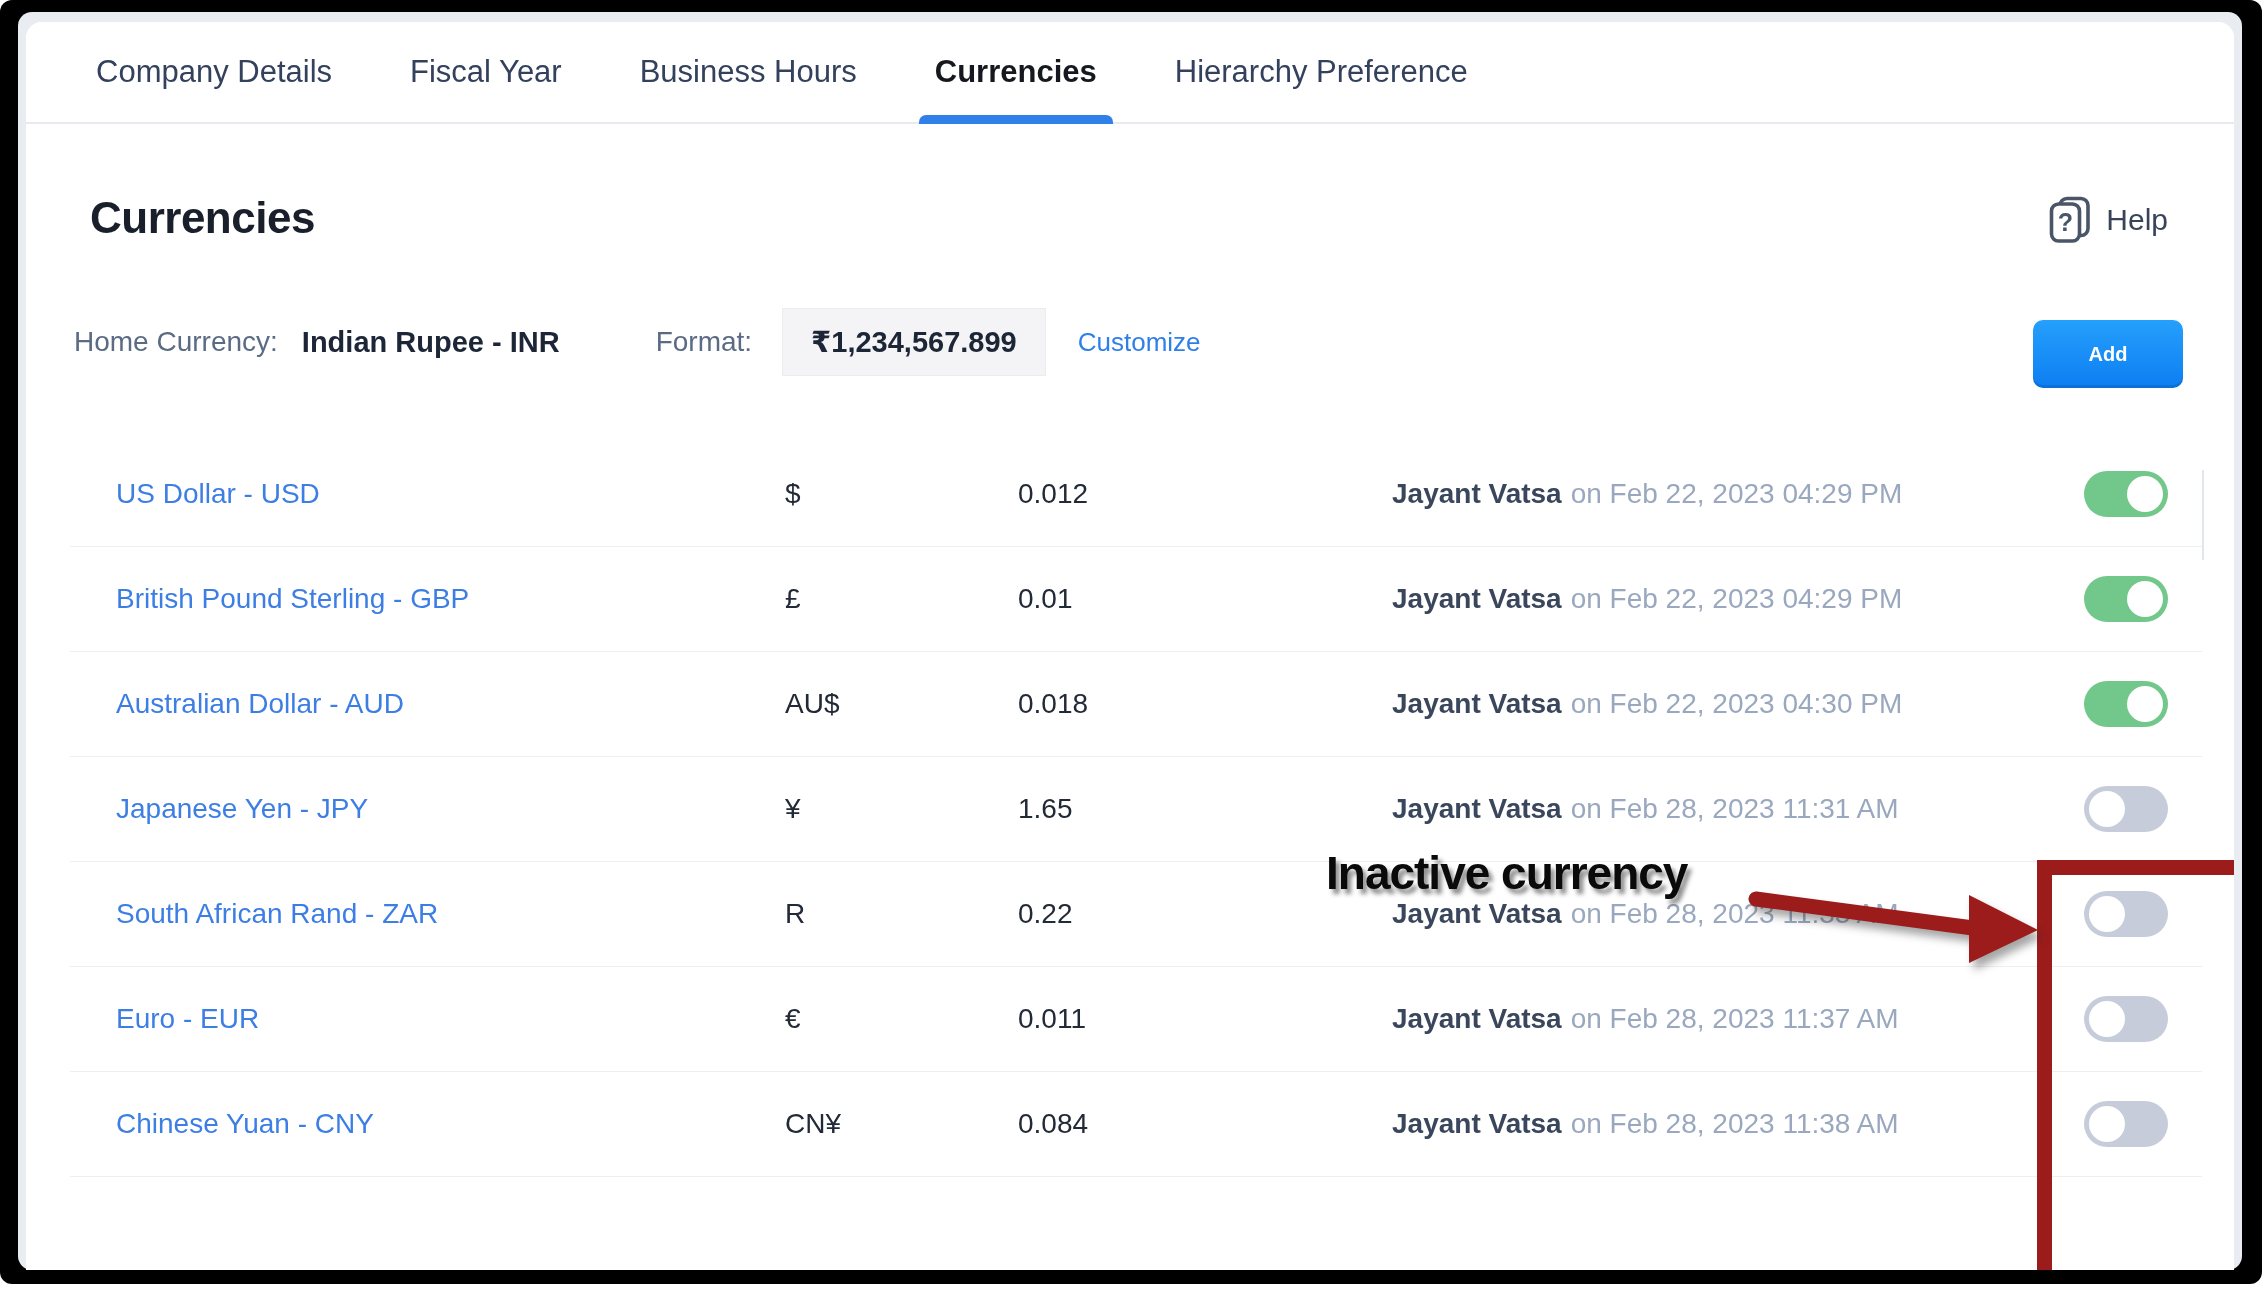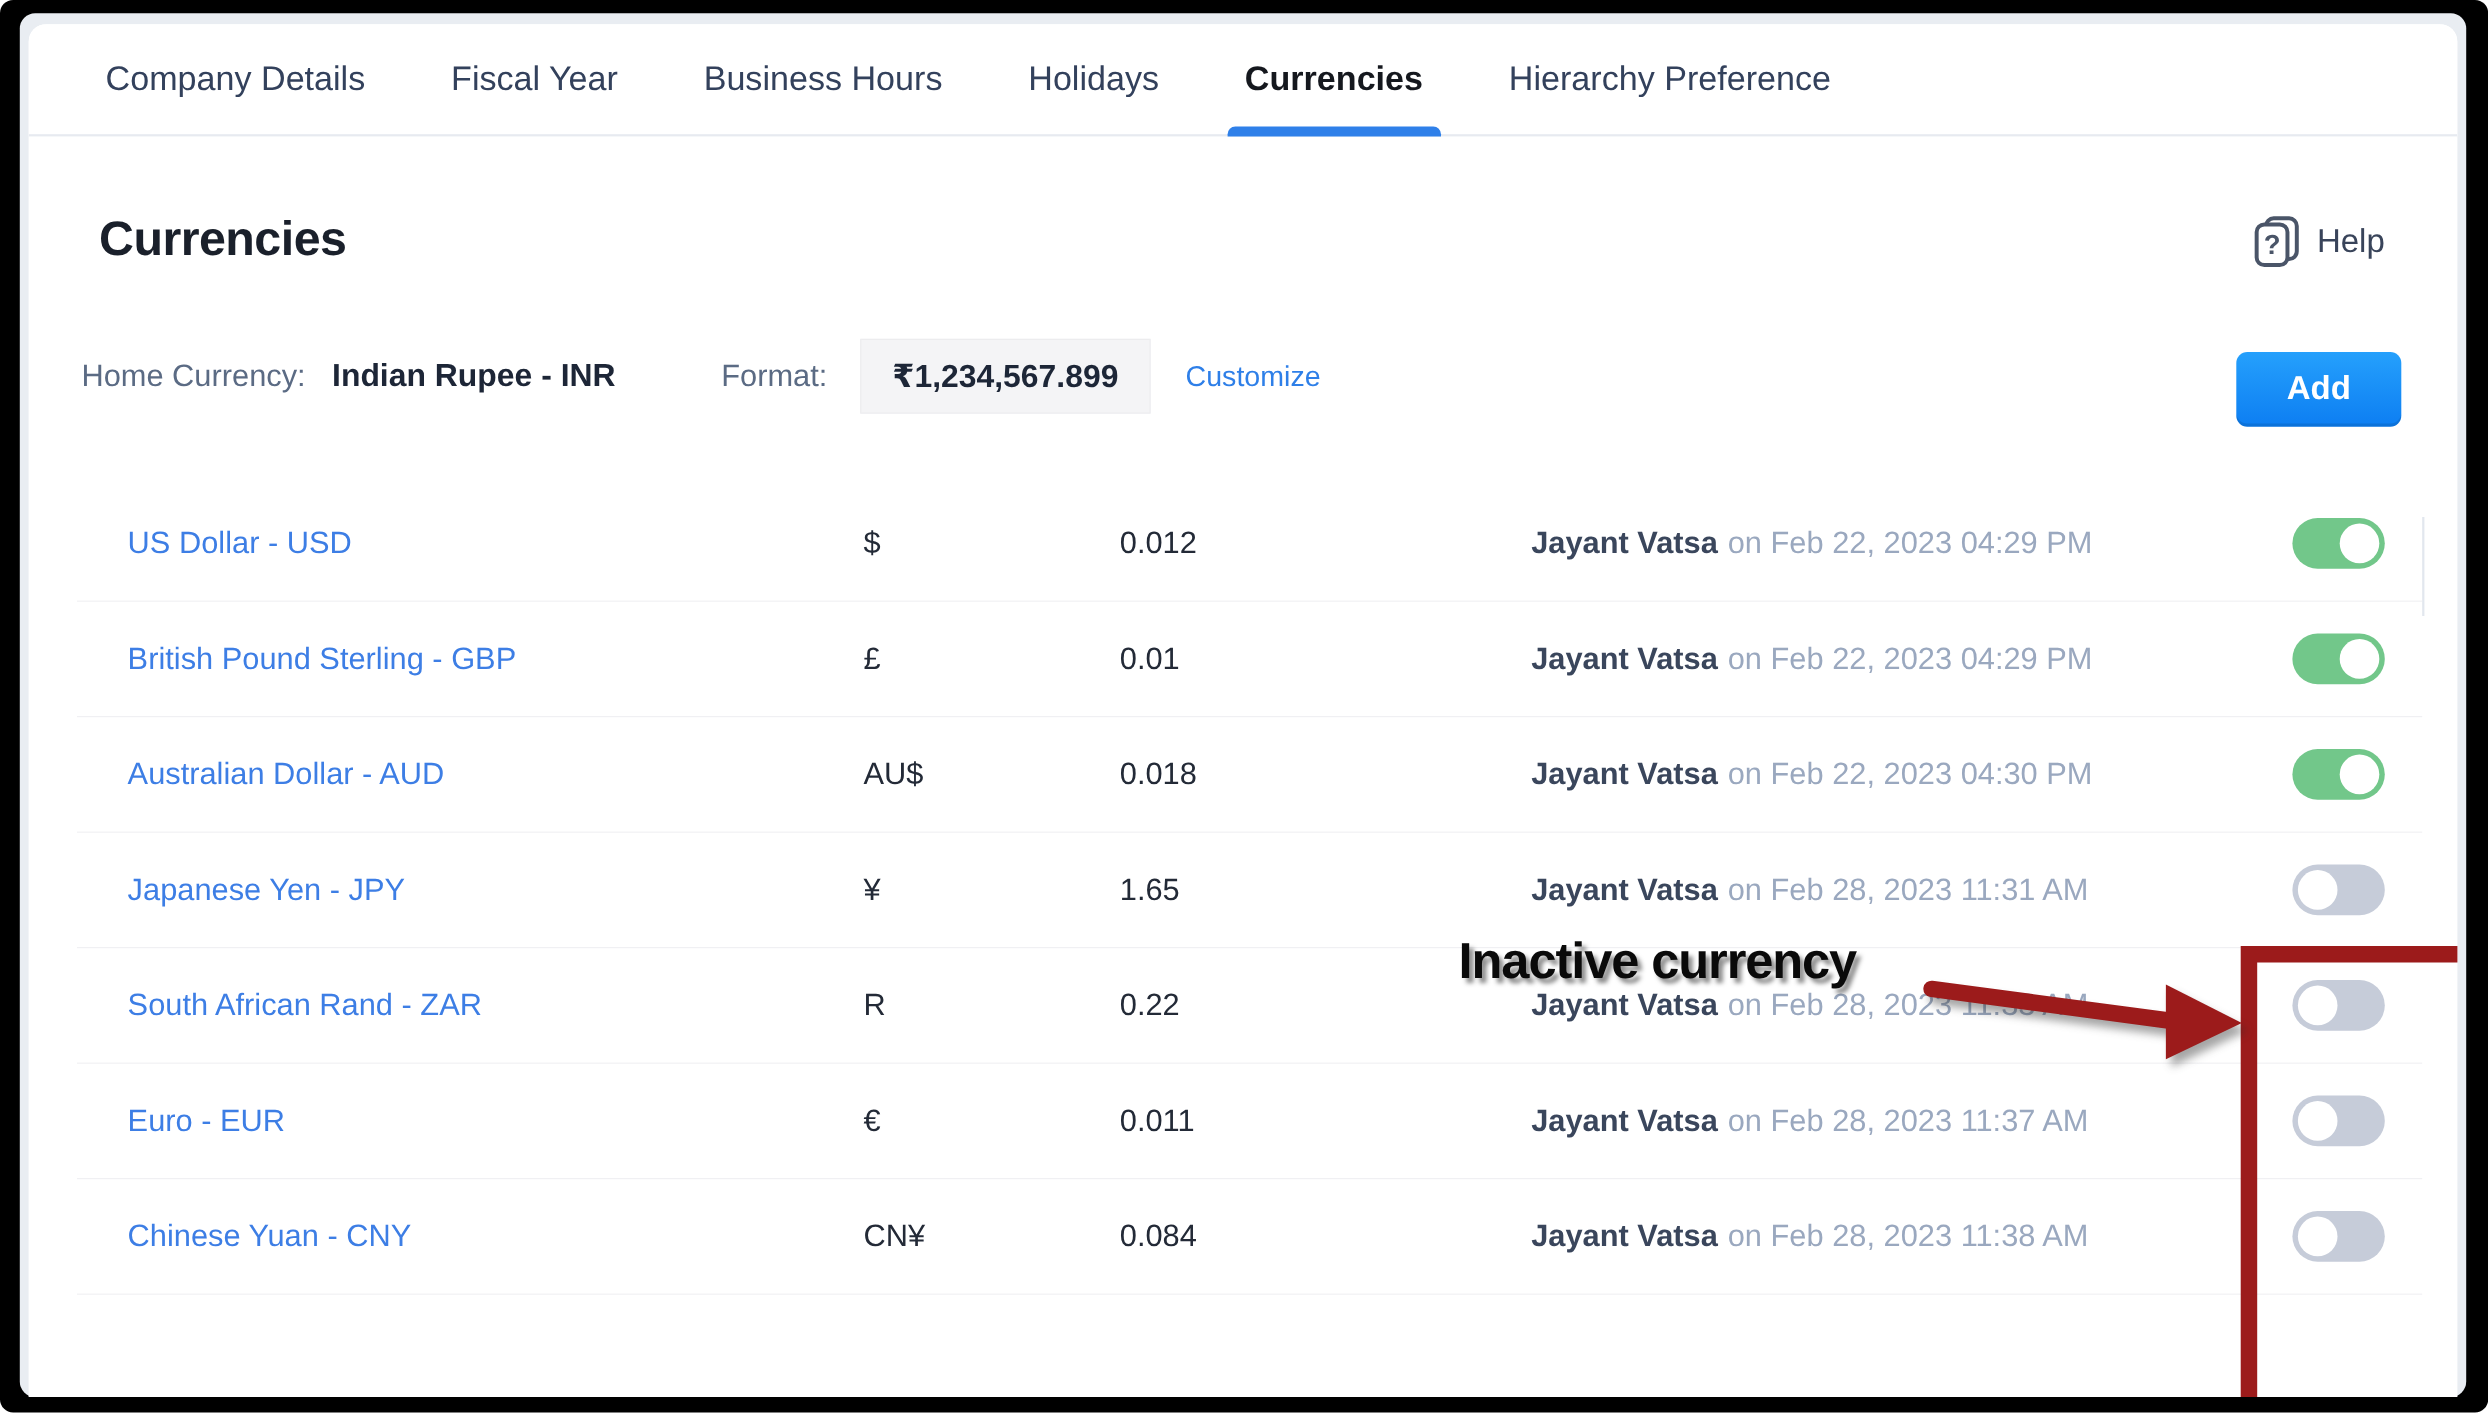--- a/index.html
+++ b/index.html
@@ -19,21 +19,21 @@
   .help{position:absolute;right:66px;top:174px;height:48px;display:flex;align-items:center;gap:15px;cursor:pointer;}
   .help-label{font-size:30px;color:#39445a;}
 
   
   .homerow{position:absolute;left:48px;top:287px;height:66px;display:flex;align-items:center;}
   .lbl{font-size:28px;color:#5b6b84;}
   .homeval{font-size:29px;font-weight:700;color:#1d2637;margin-left:24px;}
   .fmt-label{margin-left:96px;}
   .fmtbox{margin-left:30px;height:66px;display:flex;align-items:center;padding:0 28px;background:#f4f4f6;border:1px solid #ececee;font-size:29px;font-weight:700;color:#1d2637;}
   .customize{margin-left:32px;font-size:26px;color:#2e7fe8;cursor:pointer;}
-  .addbtn{position:absolute;right:51px;top:298px;width:150px;height:68px;border:none;border-radius:10px;background:linear-gradient(180deg,#25a0fc 0%,#0d7ef2 100%);box-shadow:inset 0 -3px 0 rgba(0,0,0,0.10);color:#fff;font-size:30px;font-weight:700;font-family:inherit;display:flex;align-items:center;justify-content:center;cursor:pointer;}
+  .addbtn{position:absolute;right:51px;top:298px;width:150px;height:68px;border:none;border-radius:10px;background:linear-gradient(180deg,#25a0fc 0%,#0d7ef2 100%);box-shadow:inset 0 -3px 0 rgba(0,0,0,0.10);color:#fff;font-size:20px;font-weight:700;font-family:inherit;display:flex;align-items:center;justify-content:center;cursor:pointer;}
 
   
   .table{position:absolute;left:44px;top:420px;width:2132px;}
   .thead,.trow{display:grid;grid-template-columns:629px 193px 334px 1fr 170px;align-items:center;padding-left:46px;}
   .thead{height:119px;border-bottom:2px solid #dde4ee;font-size:28px;font-weight:500;color:#232a37;}
   .thead .c-status{text-align:right;padding-right:14px;}
   .trow{height:104px;border-bottom:1px solid #efeff2;font-size:28px;color:#232a37;gap:40px;}
   .cname a{color:#3d7ee5;text-decoration:none;cursor:pointer;}
   .cmod .by{font-weight:600;color:#3a465c;}
   .cmod .on{color:#9aa8bf;margin-left:9px;font-weight:400;}
@@ -55,21 +55,20 @@
 <body>
 
 <div class="frame">
   <div class="page">
     <div class="card">
 
       <div class="tabbar">
         <div class="tab">Company Details</div>
         <div class="tab">Fiscal Year</div>
         <div class="tab">Business Hours</div>
-        <div class="tab">Holidays</div>
         <div class="tab active">Currencies</div>
         <div class="tab">Hierarchy Preference</div>
       </div>
 
       <div class="h1">Currencies</div>
       <div class="help">
         <span style="display:flex;">
           <svg width="42" height="48" viewBox="0 0 42 48">
             <rect x="11" y="2.5" width="28" height="37" rx="7" fill="none" stroke="#4a5568" stroke-width="3.6"></rect>
             <rect x="2.5" y="8" width="28" height="37" rx="7" fill="#ffffff" stroke="#4a5568" stroke-width="3.6"></rect>

